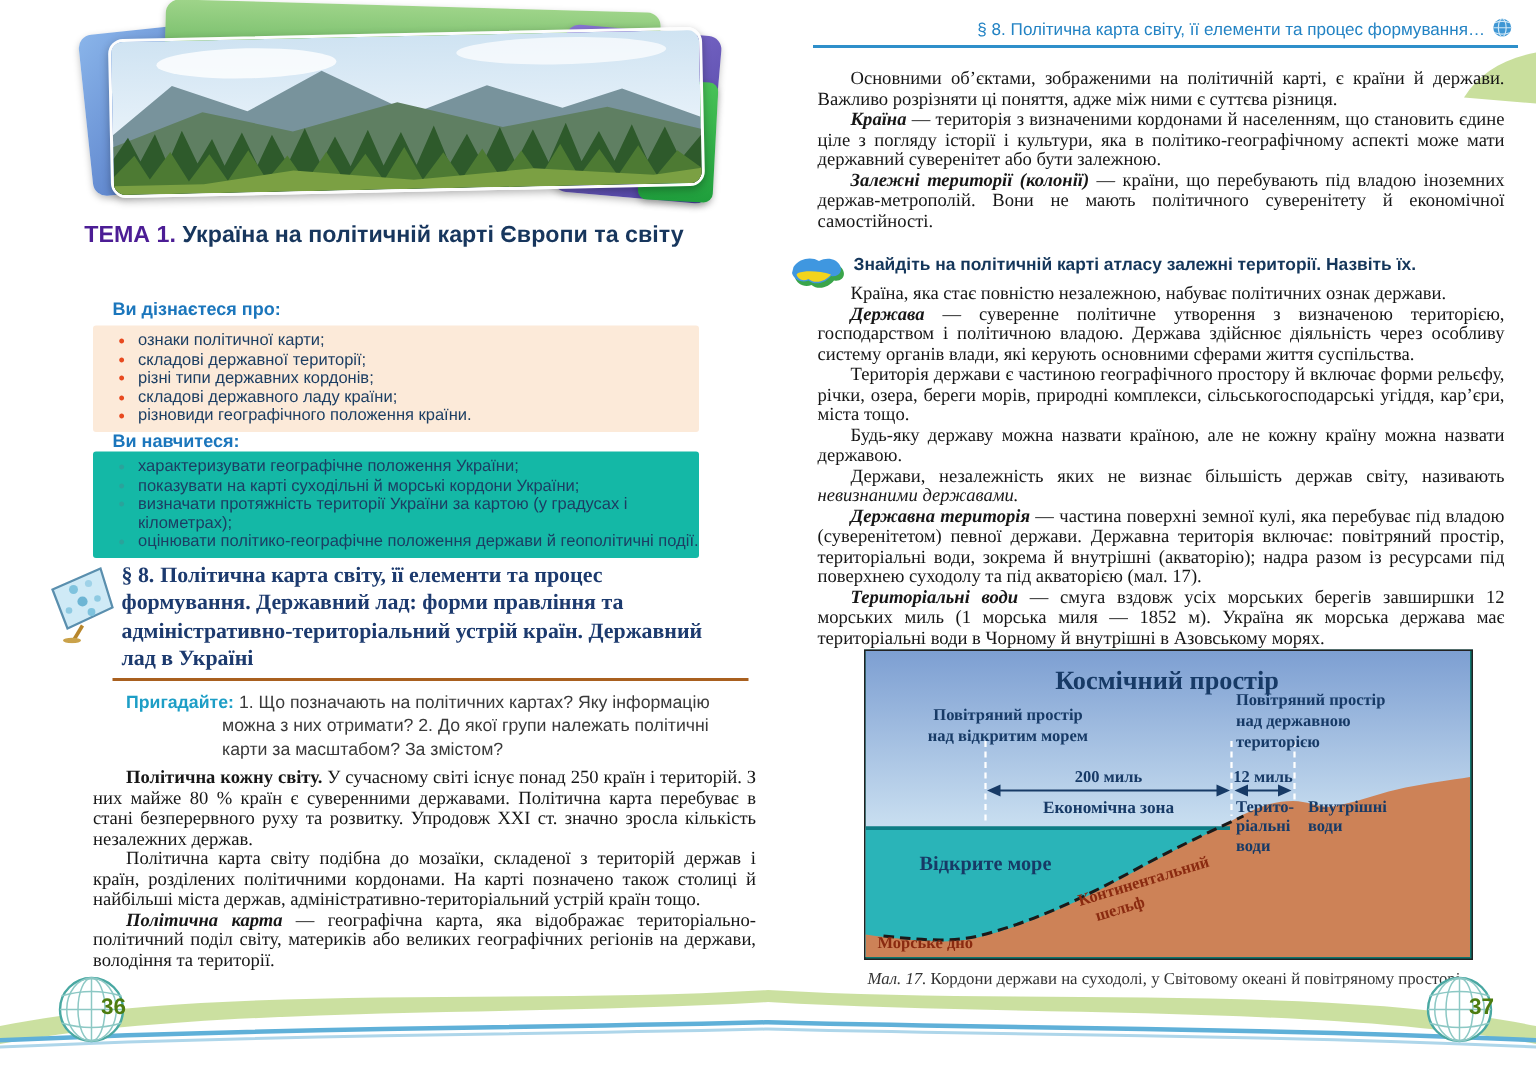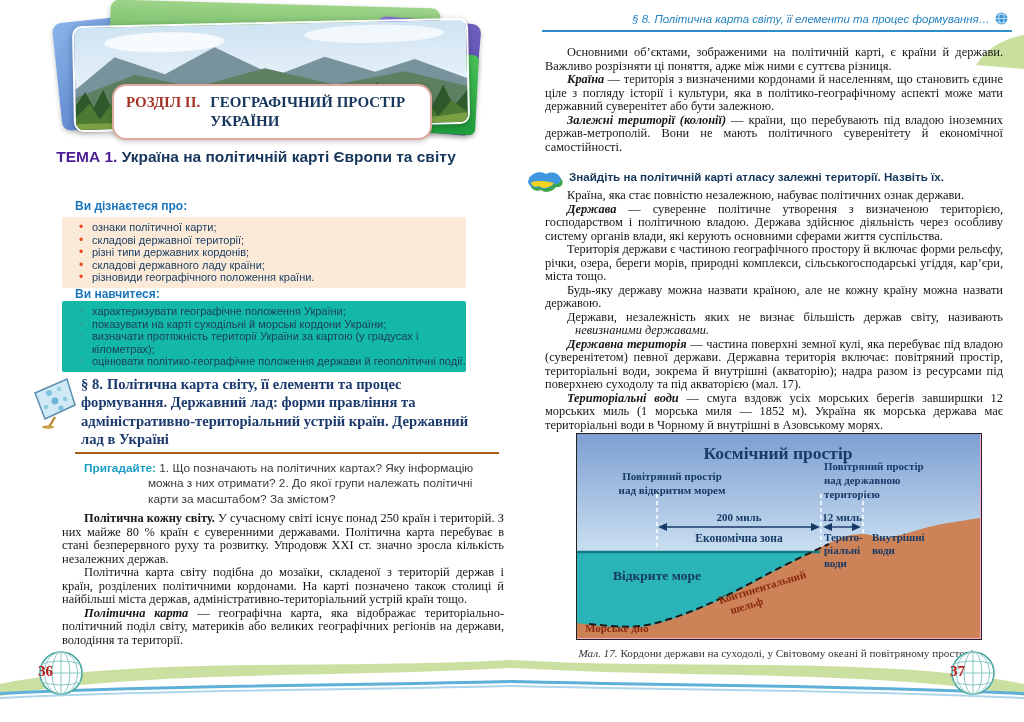--- a/index.html
+++ b/index.html
@@ -54,46 +54,46 @@
           font-size:11.8px;line-height:15.4px;color:#3a3a3a;padding-left:64px;text-indent:-64px;box-sizing:border-box;}
   .recall-label{font-weight:bold;color:#1d9ec6;}
 
   
   .body-copy{position:absolute;font-size:12.4px;line-height:13.5px;color:#161616;text-align:justify;}
   .bc-left{left:62px;top:512px;width:442px;}
   .bc-right{left:33px;top:46px;width:458px;}
   .body-copy p{margin:0;text-indent:22px;}
   .lead{font-weight:bold;}
   .lead-i{font-weight:bold;font-style:italic;}
-  .em-t{font-style:italic;margin-left:30px;}
+  .em-t{font-style:italic;}
 
   
   .task{position:relative;margin:16px 0 5px 0;padding-left:24px;font-family:"Liberation Sans",sans-serif;
         font-weight:bold;font-size:11.6px;line-height:14px;color:#14365a;text-align:left;}
   .task-icon{position:absolute;left:-22px;top:-3px;width:42px;height:26px;}
 
   
   .running-header{position:absolute;left:30px;right:16px;top:12px;text-align:right;
-                  font-family:"Liberation Sans",sans-serif;font-size:11.4px;color:#2383c4;font-style:italic;}
+                  font-family:"Liberation Sans",sans-serif;font-size:11.4px;color:#2383c4;}
   .mini-globe{display:inline-block;width:13px;height:13px;vertical-align:-2px;margin-left:5px;}
   .header-rule{position:absolute;left:30px;width:470px;top:30px;height:2px;background:#2e8fca;}
   .corner-swoosh{position:absolute;right:0;top:33px;width:48px;height:38px;}
 
   
-  .figure{position:absolute;left:64px;top:433px;width:406px;height:207px;border:1.5px solid #222;box-sizing:border-box;background:#f9a8d4;}
+  .figure{position:absolute;left:64px;top:433px;width:406px;height:207px;border:1.5px solid #222;box-sizing:border-box;background:#0f766e;}
   .fig-caption{position:absolute;left:38px;width:452px;top:647px;text-align:center;font-size:11.2px;color:#333;}
   .fig-caption .cap-lead{font-style:italic;}
 
   
   .bottom-decor{position:absolute;left:0;top:650px;width:512px;height:60px;}
   .globe-page{position:absolute;width:46px;height:46px;}
   .globe-36{left:38px;top:650px;}
   .globe-37{left:438px;top:650px;}
-  .globe-num{position:absolute;left:0;top:13px;width:46px;text-align:left;font-weight:bold;
-             font-size:15px;color:#b91c1c;font-family:Liberation Serif, serif;}
+  .globe-num{position:absolute;left:0;top:13px;width:46px;text-align:right;font-weight:bold;
+             font-size:15px;color:#4d7c0f;font-family:Liberation Sans, sans-serif;}
   svg{display:block;}
 </style>
 </head>
 <body>
 
 <div class="page page-left">
 
   <div class="collage">
     <div class="panel p-blue"></div>
     <div class="panel p-greentop"></div>
@@ -109,24 +109,20 @@
         </defs>
         <rect width="392" height="102" fill="url(#skyp)"></rect>
         <ellipse cx="90" cy="16" rx="60" ry="10" fill="#ffffff" opacity="0.8"></ellipse>
         <ellipse cx="300" cy="12" rx="70" ry="9" fill="#ffffff" opacity="0.7"></ellipse>
         <path d="M0,62 L40,30 L90,48 L140,22 L200,52 L250,34 L300,50 L340,38 L392,58 L392,102 L0,102 Z" fill="#78939c"></path>
         <path d="M0,70 L60,48 L120,62 L190,44 L260,62 L330,50 L392,66 L392,102 L0,102 Z" fill="#5f7f62"></path>
         <path d="M0,102 L0,78 L10,64 L18,80 L28,62 L36,82 L46,60 L56,82 L66,66 L74,84 L86,62 L96,84 L106,64 L116,84 L128,60 L138,84 L148,66 L158,86 L170,62 L180,86 L192,64 L202,86 L214,60 L224,86 L236,66 L246,86 L258,62 L268,86 L280,64 L290,86 L302,60 L312,86 L324,66 L334,86 L346,62 L356,86 L368,64 L378,86 L392,70 L392,102 Z" fill="#2e5a2b"></path>
         <path d="M0,102 L0,90 L14,76 L24,92 L38,74 L50,94 L64,76 L76,94 L90,74 L102,94 L116,78 L128,96 L142,76 L154,96 L168,78 L180,96 L194,74 L206,96 L220,78 L232,96 L246,76 L258,96 L272,78 L284,96 L298,74 L310,96 L324,78 L336,96 L350,76 L362,96 L376,80 L392,92 L392,102 Z" fill="#4d7a33"></path>
         <path d="M60,96 L120,88 L200,96 L280,90 L360,96 L392,92 L392,102 L0,102 L0,96 Z" fill="#7ba043"></path>
       </svg>
-    </div>
-    <div class="chapter-box">
-      <span class="chapter-label">РОЗДІЛ ІІ.</span>
-      <span class="chapter-title">ГЕОГРАФІЧНИЙ ПРОСТІР УКРАЇНИ</span>
     </div>
   </div>
 
   <div class="tema">
     <span class="tema-label">ТЕМА 1.</span>
     <span class="tema-title">Україна на політичній карті Європи та світу</span>
   </div>
 
   <div class="list-head lh1">Ви дізнаєтеся про:</div>
   <ul class="list peach">

